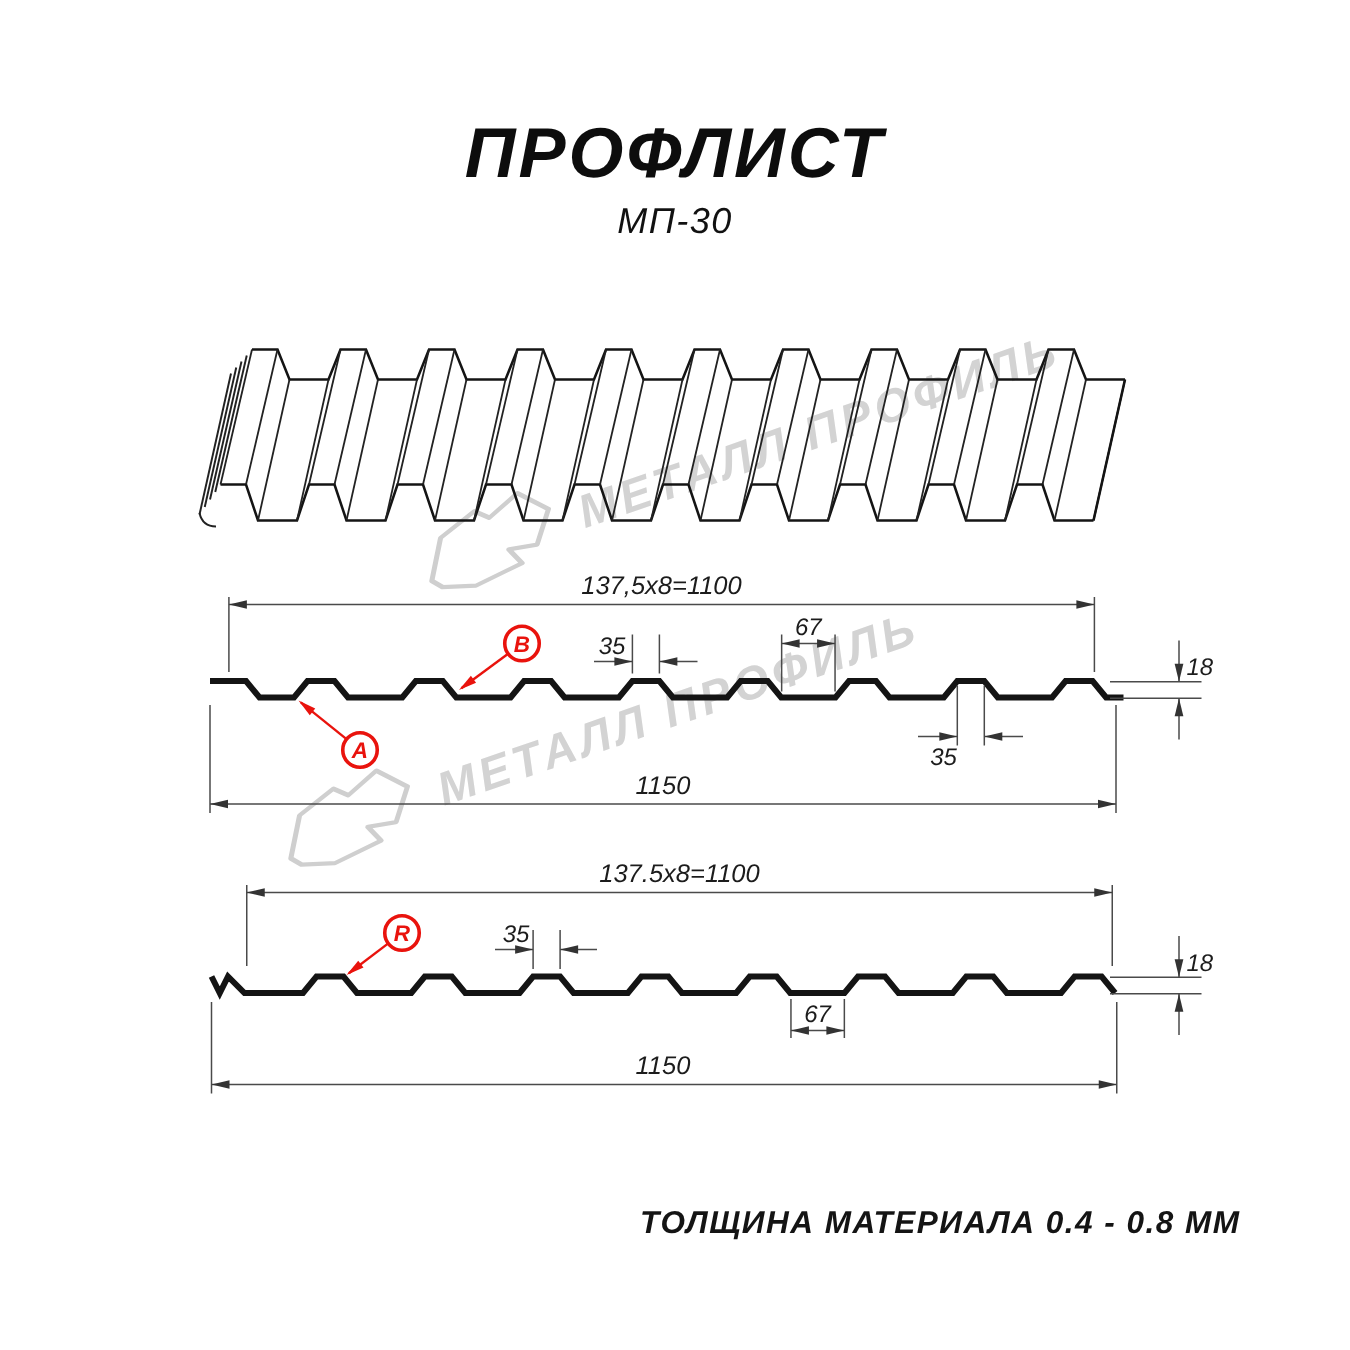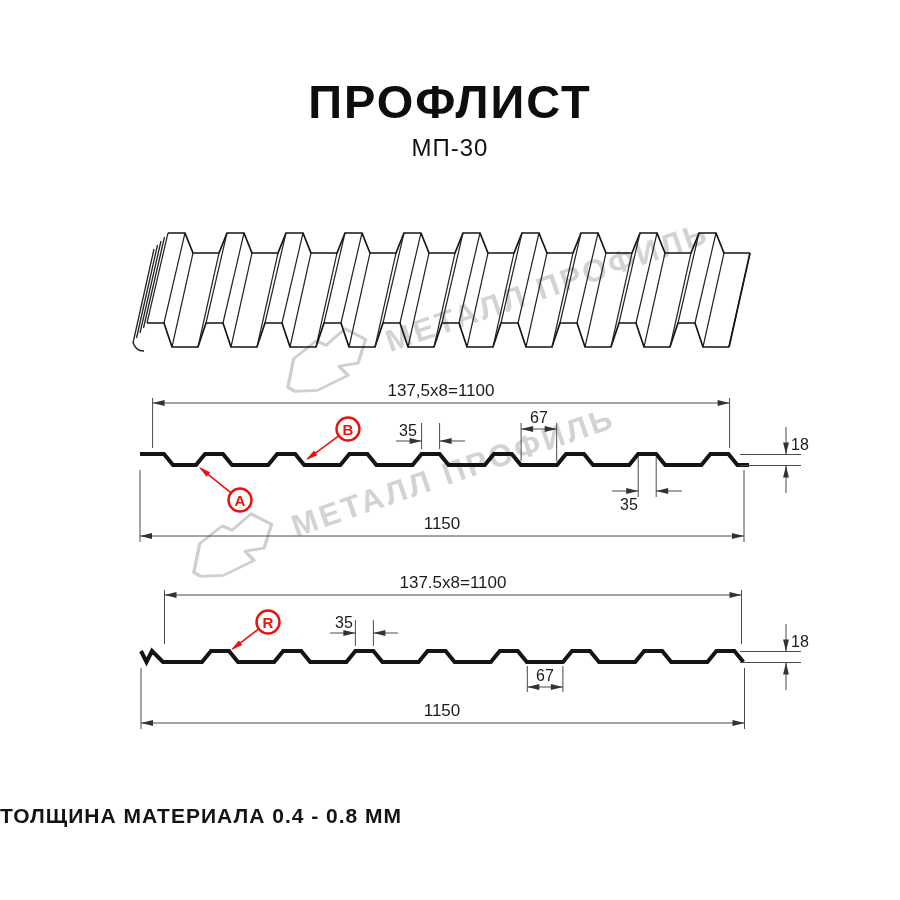--- a/index.html
+++ b/index.html
@@ -1,21 +1,21 @@
 <!DOCTYPE html>
 <html><head>
 <meta charset="utf-8">
 <style>
   html,body{margin:0;padding:0;background:#ffffff;width:900px;height:900px;overflow:hidden;}
-  .stage{position:relative;width:900px;height:900px;font-family:"Liberation Sans",sans-serif;}
+  .stage{position:relative;width:900px;height:900px;font-family:"Liberation Sans",sans-serif;font-style:italic;}
   .title{position:absolute;top:74px;left:0;width:900px;text-align:center;
          font-size:47px;font-weight:700;letter-spacing:2px;color:#0d0d0d;}
   .subtitle{position:absolute;top:134px;left:0;width:900px;text-align:center;
          font-size:24px;font-weight:400;letter-spacing:1px;color:#111;}
-  .footer{position:absolute;top:804px;left:0;width:827px;text-align:left;
+  .footer{position:absolute;top:804px;left:0;width:827px;text-align:right;
          font-size:21px;font-weight:700;letter-spacing:1px;color:#141414;}
   svg{position:absolute;left:0;top:0;}
 </style>
 </head>
 <body>
 
 <div class="stage">
   <div class="title">ПРОФЛИСТ</div>
   <div class="subtitle">МП-30</div>
   <svg id="drawing" width="900" height="900" viewBox="0 0 900 900">

